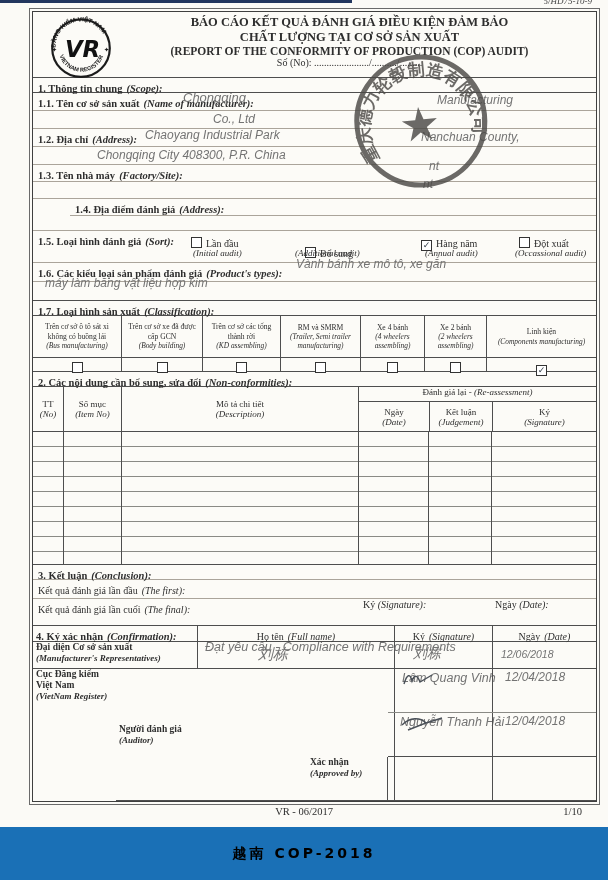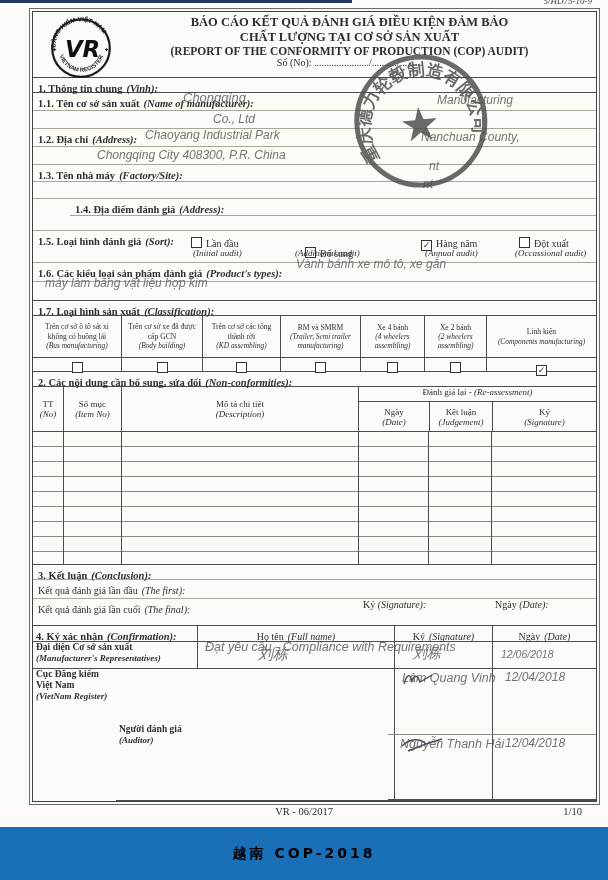--- a/index.html
+++ b/index.html
@@ -115,21 +115,21 @@
   <span class="hw hwabs" style="left:388px;top:118px;font-size:12px;">Nanchuan County,</span>
   <span class="hw hwabs" style="left:64px;top:136px;font-size:12px;">Chongqing City 408300, P.R. China</span>
   <span class="hw hwabs" style="left:396px;top:147px;font-size:12px;">nt</span>
   <span class="hw hwabs" style="left:390px;top:165px;font-size:12px;">nt</span>
   <span class="hw hwabs" style="left:263px;top:245px;font-size:12px;">Vành bánh xe mô tô, xe gắn</span>
   <span class="hw hwabs" style="left:12px;top:264px;font-size:12px;">máy làm bằng vật liệu hợp kim</span>
   <span class="hw hwabs" style="left:172px;top:628px;font-size:12.5px;">Đạt yêu cầu - Compliance with Requirements</span>
 
   <div class="ln dark" style="height:15px;">
     <span class="vi">1. Thông tin chung</span>
-    <span class="en">(Vinh):</span>
+    <span class="en">(Scope):</span>
   </div>
   <div class="ln" style="height:18px;">
     <span class="vi">1.1. Tên cơ sở sản xuất</span>
     <span class="en">(Name of manufacturer):</span>
   </div>
   <div class="ln" style="height:18px;"></div>
   <div class="ln" style="height:18px;">
     <span class="vi">1.2. Địa chỉ</span>
     <span class="en">(Address):</span>
   </div>
@@ -348,20 +348,29 @@
               <span class="hw" style="font-size:12.5px;position:absolute;left:12px;top:2px;">Nguyễn Thanh Hải</span>
                 </div>
             <div class="s4c" style="width:98px;">
               <svg class="sig-svg" width="48" height="17" viewBox="0 0 48 17">
                 <path d="M4,10 C12,2 22,2 28,8 L10,15 M28,8 L44,3" fill="none" stroke="#4a5058" stroke-width="1.4"></path>
                   </svg></div>
             <div class="s4c" style="width:104px;">
               <span class="hw" style="font-size:12px;position:absolute;left:12px;top:1px;">12/04/2018</span>
                 </div>
           </div>
+          <div style="display:flex;flex:1;">
+            <div class="s4c" style="width:80px;border-left:none;">
+              <div class="cell-label">Xác nhận</div>
+              <div class="cell-en">(Approved by)</div>
+                </div>
+            <div class="s4c" style="flex:1;"></div>
+            <div class="s4c" style="width:98px;"></div>
+            <div class="s4c" style="width:104px;"></div>
+          </div>
         </div>
       </div>
     </div>
   </div>
 
 </div>
 </div>
 
 <div class="foot">
   <div class="foot-center">VR - 06/2017</div>

